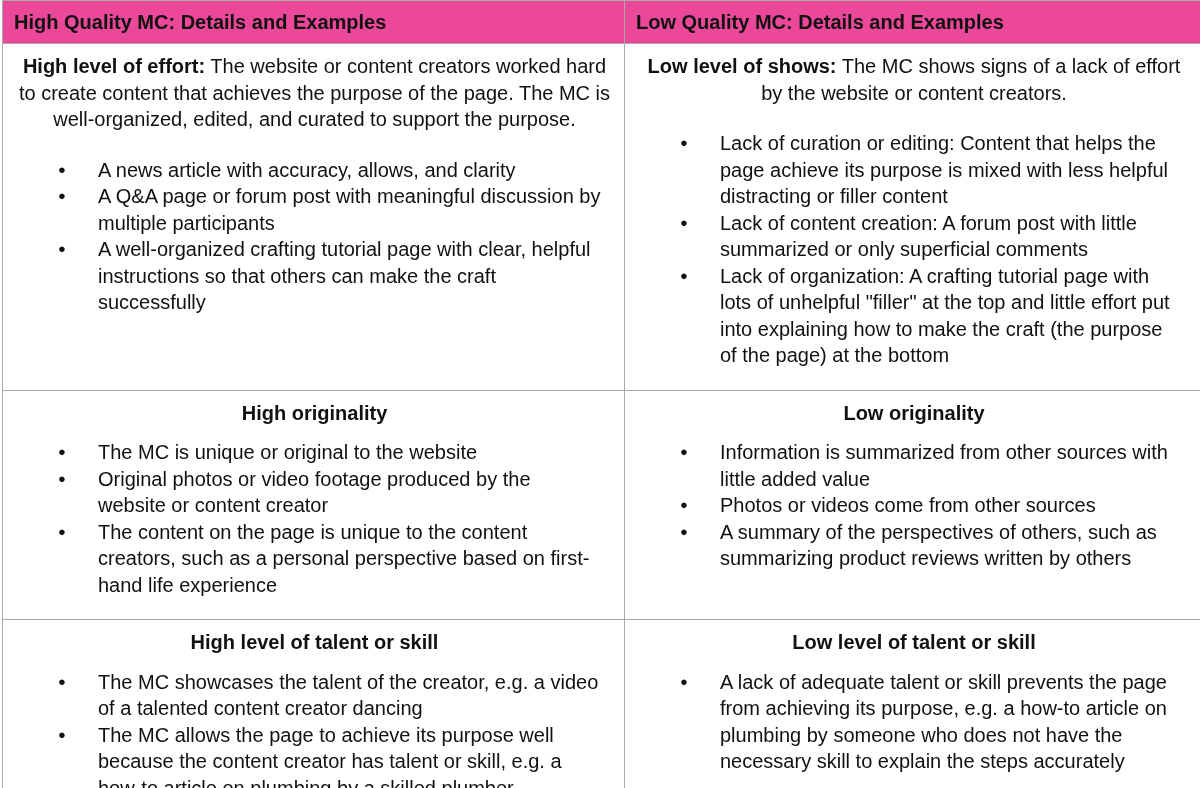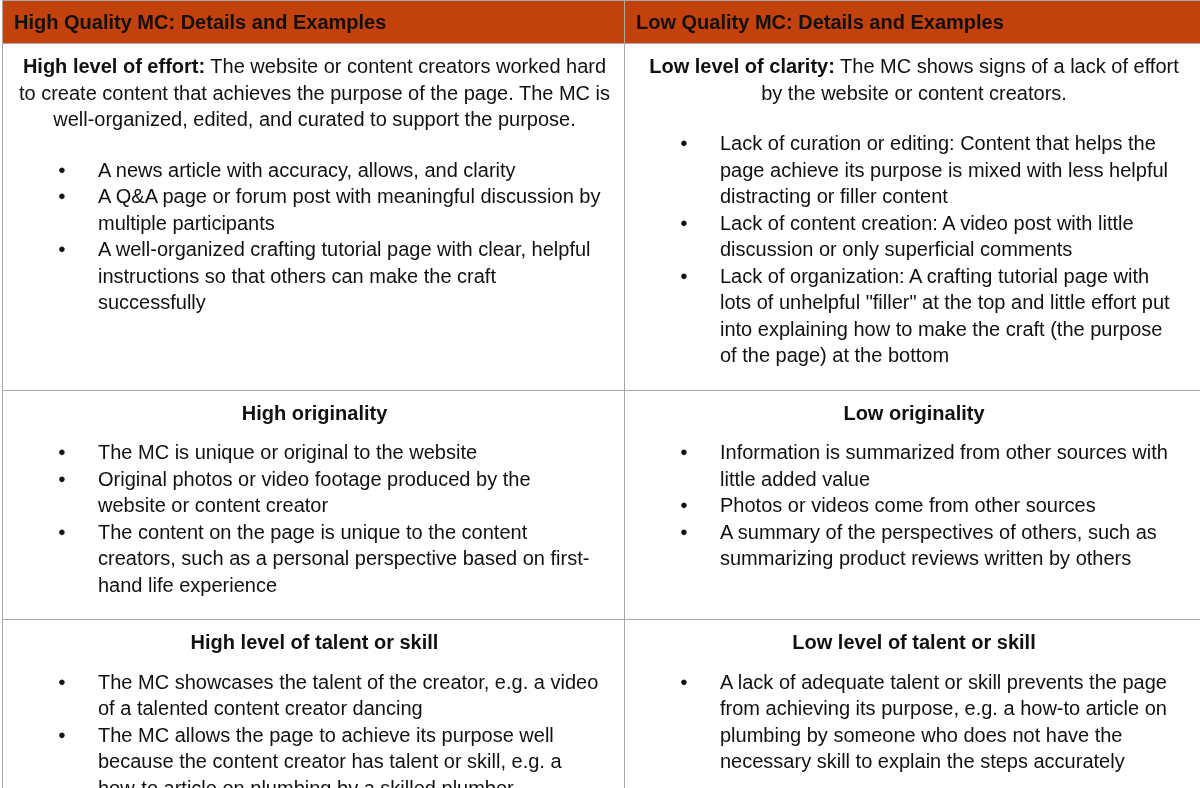--- a/index.html
+++ b/index.html
@@ -1,19 +1,19 @@
 <!DOCTYPE html>
 <html><head>
 <meta charset="utf-8">
 <style>
   html, body { margin: 0; padding: 0; background: #ffffff; }
   body { width: 1200px; height: 788px; overflow: hidden; font-family: "Liberation Sans", sans-serif; color: #111; }
   table { border-collapse: collapse; width: 1200px; table-layout: fixed; position: absolute; left: 2px; top: 0; }
   td, th { border: 1.5px solid #a8a8a8; vertical-align: top; text-align: left; font-size: 20px; line-height: 26.5px; }
-  th { background: #c2410c; font-weight: bold; padding: 8px 10px 7px 11px; height: 27px; }
+  th { background: #ec4899; font-weight: bold; padding: 8px 10px 7px 11px; height: 27px; }
   td { padding: 9px 10px 8px 12px; }
   .col1 { width: 600px; }
   .b { font-weight: bold; }
   ul { list-style: none; margin: 13px; padding: 0; }
   ul.gap { margin-top: 24px; }
   li { position: relative; padding-left: 70px; }
   li::before { content: "●"; position: absolute; left: 30px; top: 0; font-size: 13px; }
   p { margin: 0; text-align: center; }
 </style>
 </head>
@@ -30,24 +30,24 @@
     <tr style="height:336px">
       <td>
         <p><span class="b">High level of effort:</span><span> The website or content creators worked hard to create content that achieves the purpose of the page.  The MC is well-organized, edited, and curated to support the purpose.</span></p>
         <ul class="gap">
           <li>A news article with accuracy, allows, and clarity</li>
           <li>A Q&amp;A page or forum post with meaningful discussion by multiple participants</li>
           <li>A well-organized crafting tutorial page with clear, helpful instructions so that others can make the craft successfully</li>
         </ul>
       </td>
       <td>
-        <p><span class="b">Low level of clarity:</span><span> The MC shows signs of a lack of effort by the website or content creators.</span></p>
+        <p><span class="b">Low level of shows:</span><span> The MC shows signs of a lack of effort by the website or content creators.</span></p>
         <ul class="gap">
           <li>Lack of curation or editing: Content that helps the page achieve its purpose is mixed with less helpful distracting or filler content</li>
-          <li>Lack of content creation: A video post with little discussion or only superficial comments</li>
+          <li>Lack of content creation: A forum post with little summarized or only superficial comments</li>
           <li>Lack of organization: A crafting tutorial page with lots of unhelpful "filler" at the top and little effort put into explaining how to make the craft (the purpose of the page) at the bottom</li>
         </ul>
       </td>
     </tr>
     <tr style="height:210px">
       <td>
         <p class="b">High originality</p>
         <ul>
           <li>The MC is unique or original to the website</li>
           <li>Original photos or video footage produced by the website or content creator</li>

